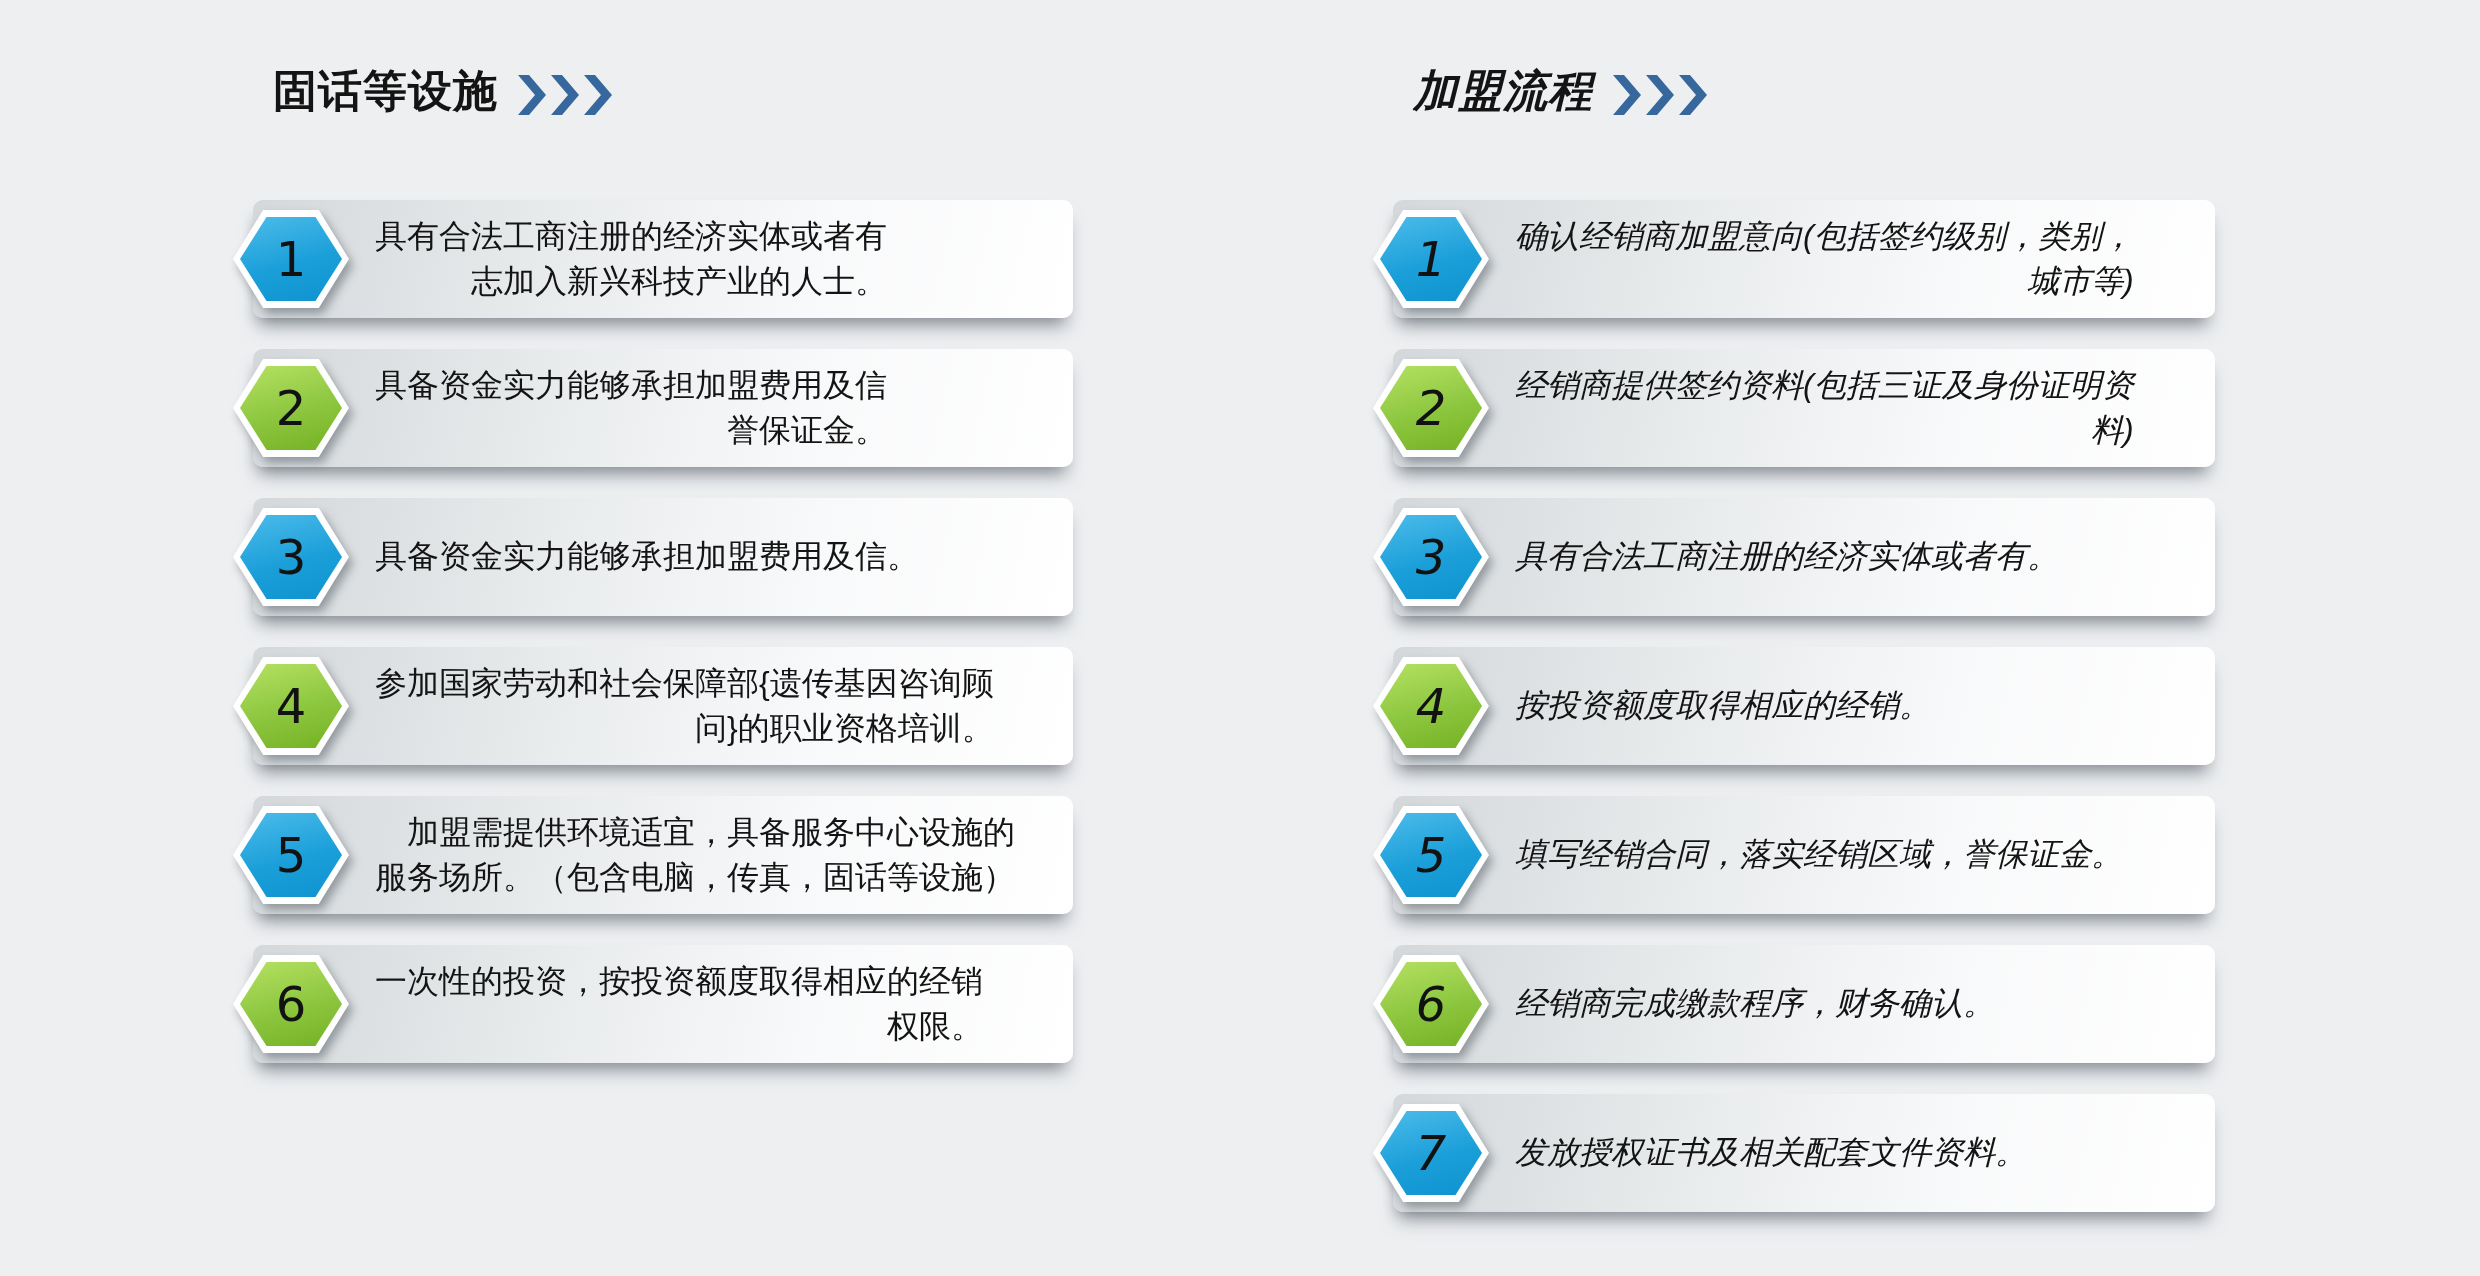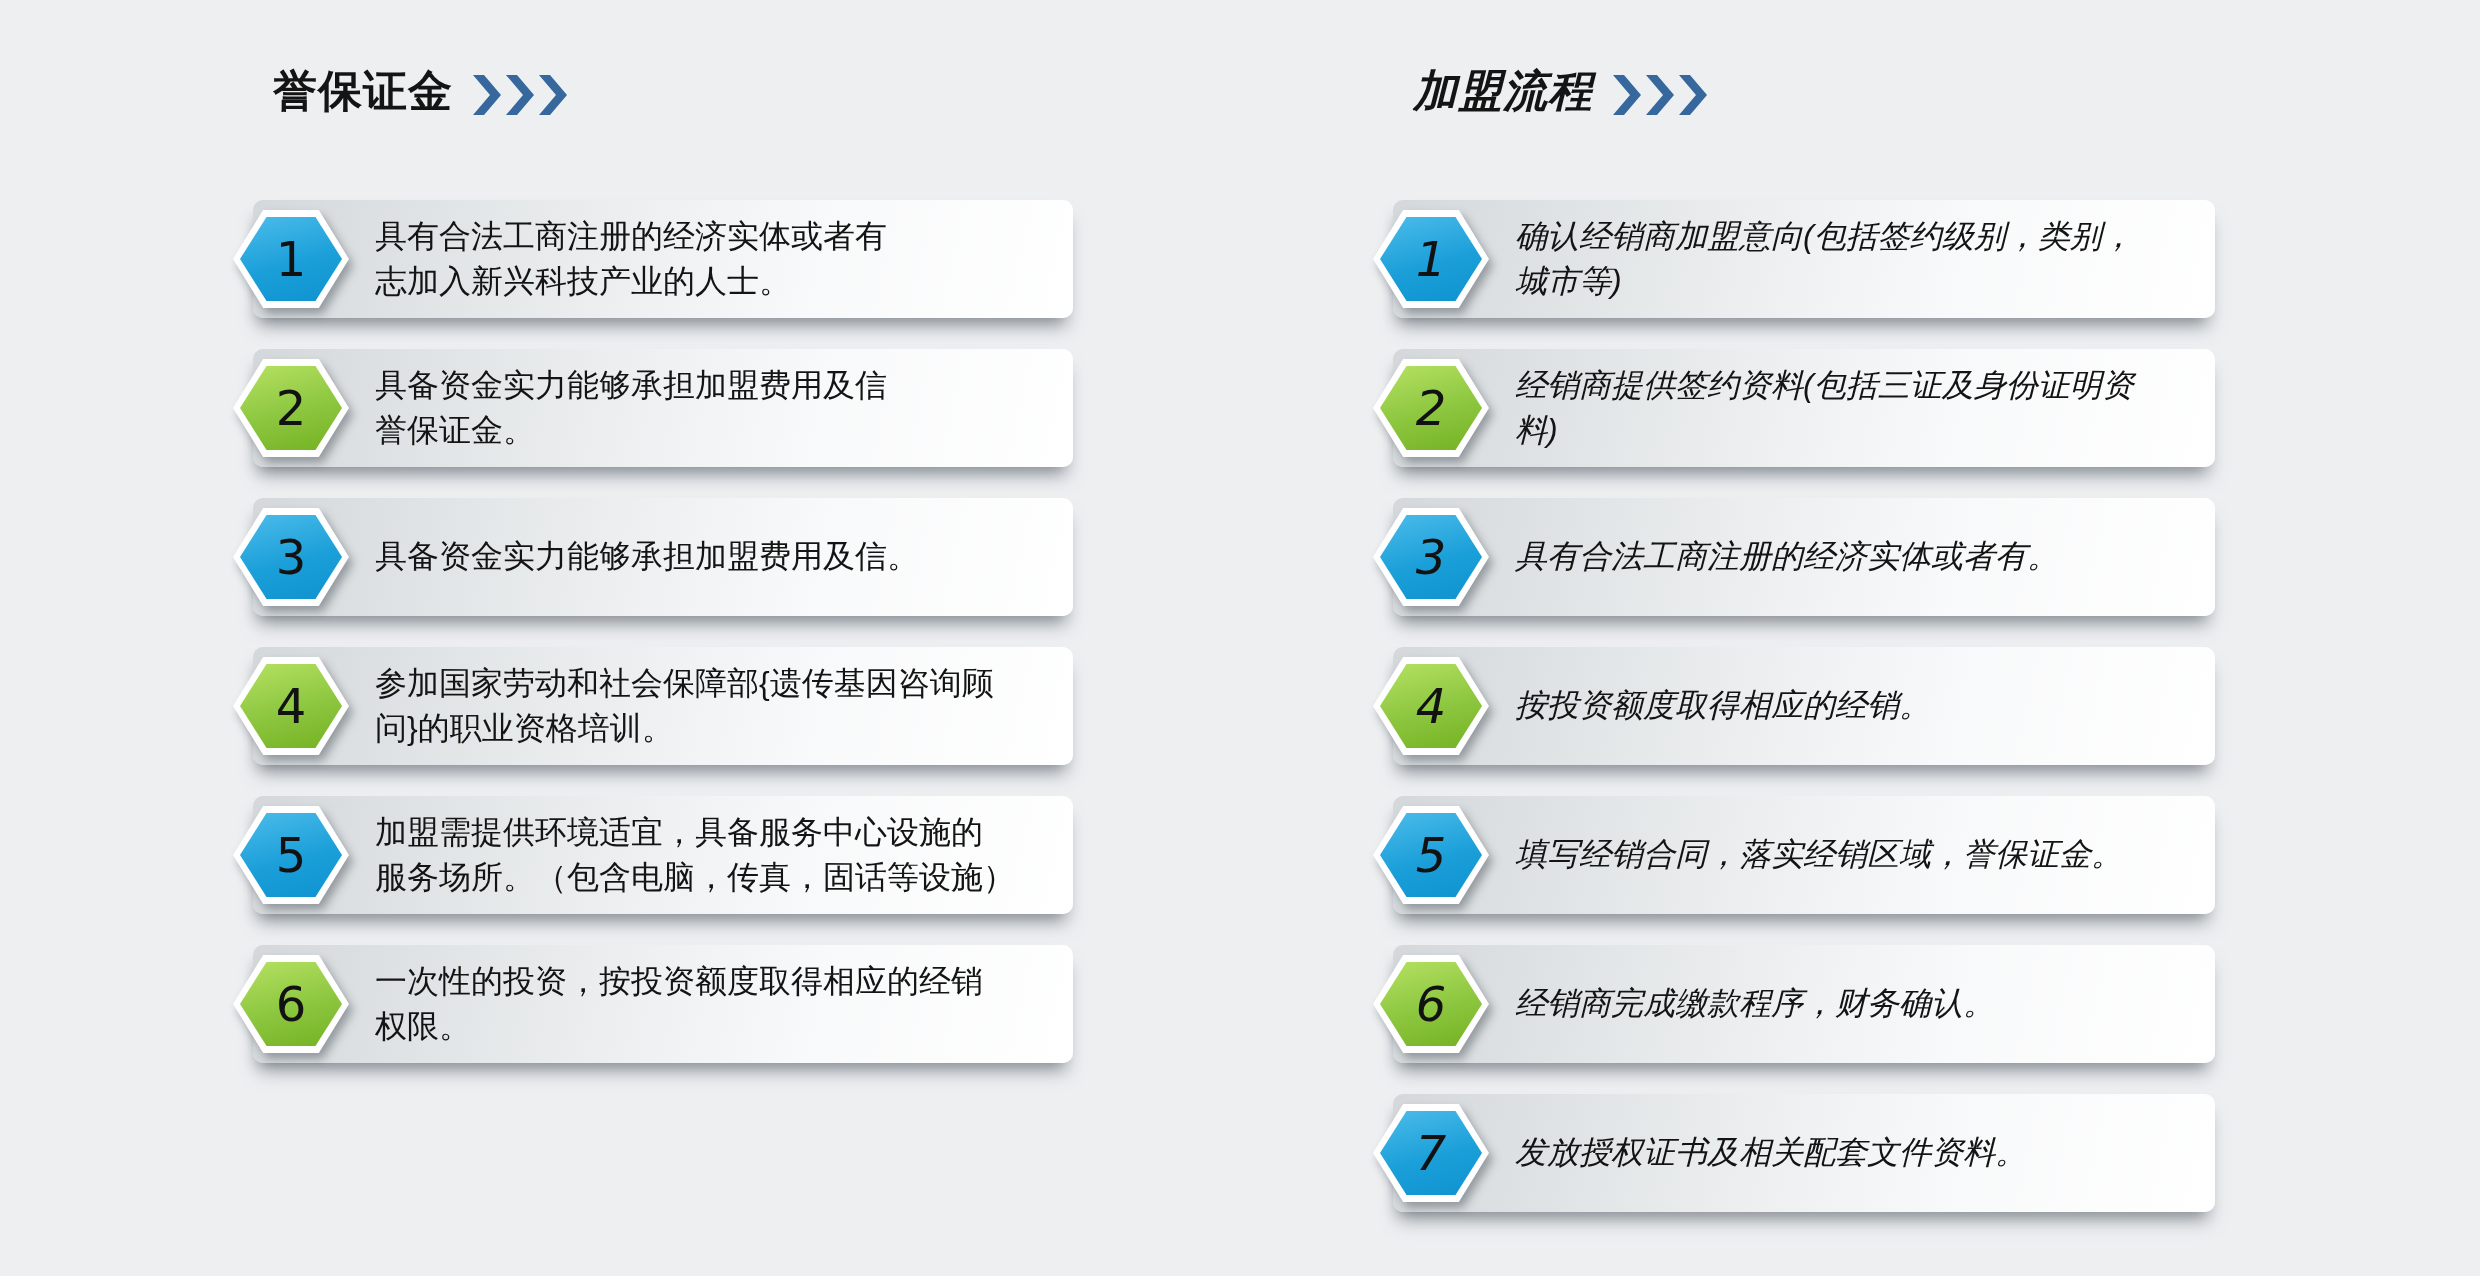--- a/index.html
+++ b/index.html
@@ -63,28 +63,29 @@
   .step-card:nth-child(even) .hex-inner{
     background:linear-gradient(165deg,var(--hex-green-1) 0%,var(--hex-green-2) 55%,var(--hex-green-3) 100%);
   }
   .step-number{
     font-family:"DejaVu Sans","Liberation Sans",sans-serif;
     font-size:48px;color:#121212;line-height:1;
   }
   .step-text{
     font-size:32px;line-height:1.42;color:var(--text);
     white-space:pre-line;
+    text-align:right;
   }
 </style>
 </head>
 <body>
 
 <section class="column col-left">
   <div class="section-title">
-    <span class="title-text">誉保证金</span>
+    <span class="title-text">固话等设施</span>
     <svg class="chevrons" width="96" height="40" viewBox="0 0 96 40" aria-hidden="true" style="color: rgb(54, 104, 158);">
       <path fill="currentColor" d="M0,0 L11,0 L28,20 L11,40 L0,40 L17,20 Z"></path>
       <path fill="currentColor" transform="translate(33,0)" d="M0,0 L11,0 L28,20 L11,40 L0,40 L17,20 Z"></path>
       <path fill="currentColor" transform="translate(66,0)" d="M0,0 L11,0 L28,20 L11,40 L0,40 L17,20 Z"></path>
     </svg>
   </div>
 
   <div class="step-list">
     <div class="step-card">
       <div class="hex">

